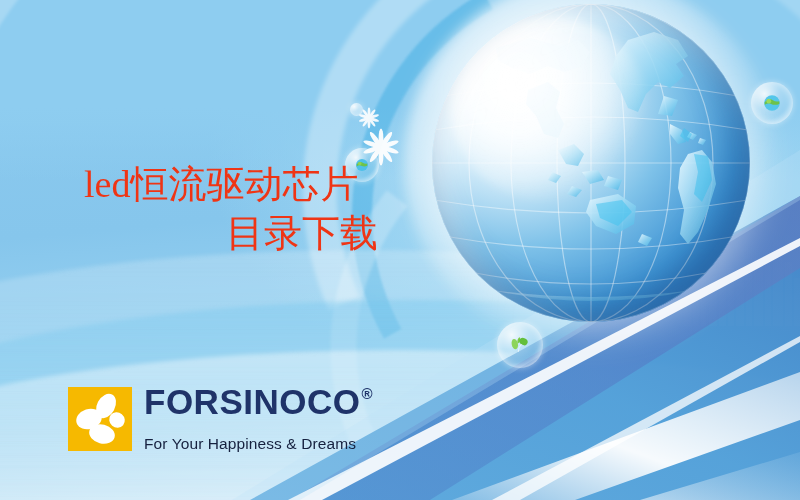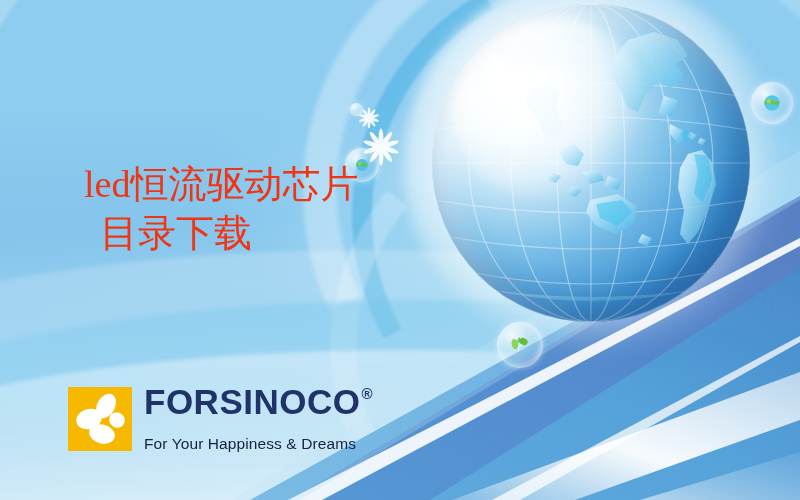--- a/index.html
+++ b/index.html
@@ -212,21 +212,21 @@
     color: #ef3515;
     font-family: "Liberation Serif", "DejaVu Serif", serif;
     line-height: 1.28;
     z-index: 6;
   }
   .headline .ln {
     display: block;
     font-size: 38px;
     white-space: nowrap;
   }
-  .headline .ln2 { padding-left: 16px; }
+  .headline .ln2 { padding-left: 16px; text-align: center; }
 
   
   .logo {
     position: absolute;
     left: 68px;
     bottom: 47px;
     display: flex;
     align-items: center;
     gap: 12px;
     z-index: 6;

